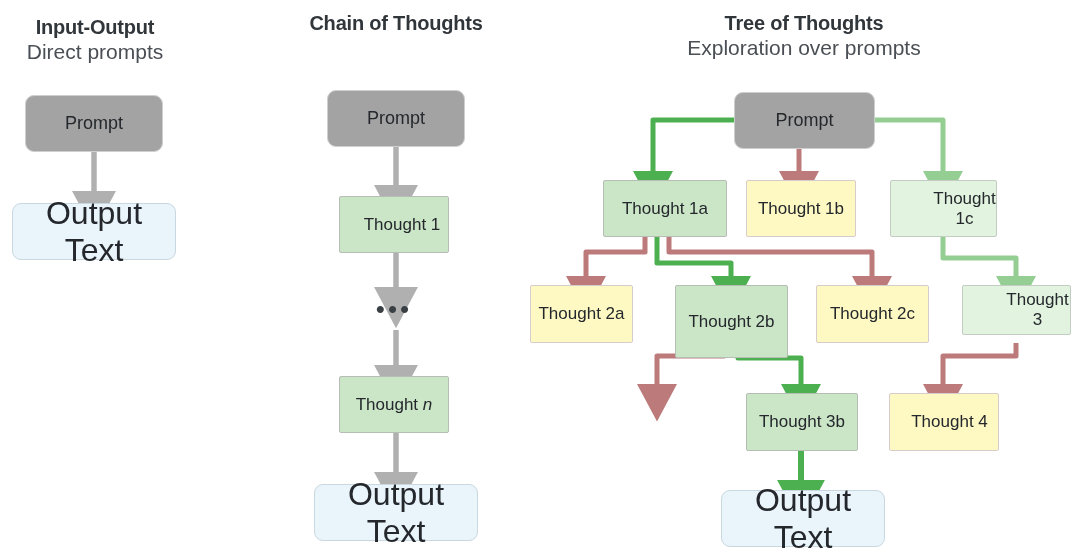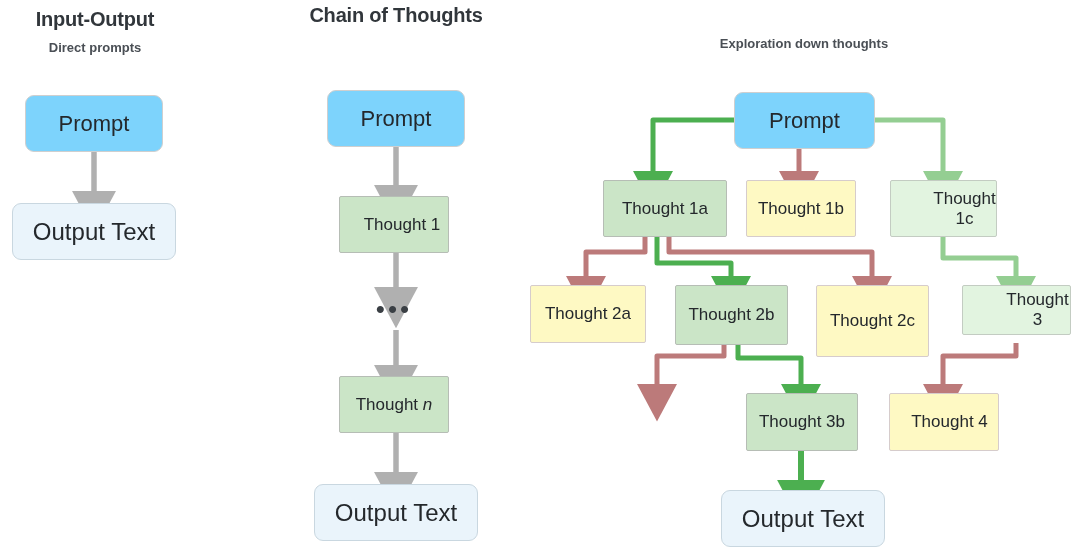--- a/index.html
+++ b/index.html
@@ -6,42 +6,42 @@
   body{
     width:1080px;height:553px;position:relative;overflow:hidden;
     font-family:"Liberation Sans","DejaVu Sans",sans-serif;
     color:#2b2f33;
   }
   #stage{position:absolute;left:0;top:0;width:1080px;height:553px;}
 
   
   .col-title{
     position:absolute;text-align:center;font-weight:bold;
-    font-size:20px;letter-spacing:-0.2px;color:#31363b;white-space:nowrap;
+    font-size:20px;letter-spacing:-0.2px;color:#31363b;white-space:nowrap;margin-top:8px;
   }
   .col-sub{
-    position:absolute;text-align:center;font-size:13px;
-    color:#4a4f55;white-space:nowrap;font-weight:bold;
+    position:absolute;text-align:center;font-size:21px;
+    color:#4a4f55;white-space:nowrap;font-weight:normal;
   }
 
   
   .node{
     position:absolute;box-sizing:border-box;
     display:flex;align-items:center;justify-content:center;
     text-align:center;line-height:1.15;
   }
   .node span{display:block;}
 
   .n-prompt{
-    background:#7dd3fc;border:1.4px solid #cfcfcf;border-radius:9px;
-    font-size:22px;color:#24282c;
+    background:#a3a3a3;border:1.4px solid #cfcfcf;border-radius:9px;
+    font-size:18px;color:#24282c;
   }
   .n-output{
     background:#eaf4fb;border:1.4px solid #c9d7e0;border-radius:9px;
-    font-size:24px;color:#24282c;
+    font-size:32px;color:#24282c;
   }
   .n-thought{
     background:#cfe6cc;border:1.4px solid #b9bfb8;border-radius:2px;
     font-size:17px;color:#24282c;
   }
   .n-green-dark{background:#cbe5c7;border:1.4px solid #b6bdb5;}
   .n-green-light{background:#e2f4e0;border:1.4px solid #c3ccc2;padding-left:42px;}
   .n-pink{background:#fef9c3;border:1.4px solid #d6cccc;}
 
   
@@ -116,43 +116,44 @@
   </div>
   <div class="node n-thought n-green-dark" style="left:339px;top:376px;width:110px;height:57px;">
     <span>
         <span>Thought <i>n</i></span>
       </span>
   </div>
   <div class="node n-output" style="left:314px;top:484px;width:164px;height:57px;">
     <span>Output Text</span>
   </div>
 
-  <div class="col-sub" style="left:664px;top:36px;width:280px;">Exploration down thoughts</div>
+  <div class="col-title" style="left:676px;top:4px;width:256px;">Tree of Thoughts</div>
+  <div class="col-sub" style="left:664px;top:36px;width:280px;">Exploration over prompts</div>
 
   <div class="node n-prompt" style="left:734px;top:92px;width:141px;height:57px;">
     <span>Prompt</span>
   </div>
 
   <div class="node n-thought n-green-dark" style="left:603px;top:180px;width:124px;height:57px;">
     <span>Thought 1a</span>
   </div>
   <div class="node n-thought n-pink" style="left:746px;top:180px;width:110px;height:57px;">
     <span>Thought 1b</span>
   </div>
   <div class="node n-thought n-green-light" style="left:890px;top:180px;width:107px;height:57px;">
     <span>Thought 1c</span>
   </div>
 
-  <div class="node n-thought n-pink" style="left:530px;top:285px;width:116px;height:58px;justify-content:center;">
+  <div class="node n-thought n-pink" style="left:530px;top:285px;width:103px;height:58px;justify-content:center;">
     <span>Thought 2a</span>
   </div>
-  <div class="node n-thought n-green-dark" style="left:675px;top:285px;width:113px;height:60px;">
+  <div class="node n-thought n-green-dark" style="left:675px;top:285px;width:113px;height:73px;">
     <span>Thought 2b</span>
   </div>
-  <div class="node n-thought n-pink" style="left:816px;top:285px;width:113px;height:72px;">
+  <div class="node n-thought n-pink" style="left:816px;top:285px;width:113px;height:58px;">
     <span>Thought 2c</span>
   </div>
   <div class="node n-thought n-green-light" style="left:962px;top:285px;width:109px;height:50px;">
     <span>Thought 3</span>
   </div>
 
   <div class="node n-thought n-green-dark" style="left:746px;top:393px;width:112px;height:58px;align-items:center;">
     <span>Thought 3b</span>
   </div>
   <div class="node n-thought n-pink" style="left:889px;top:393px;width:110px;height:58px;padding-left:11px;">

